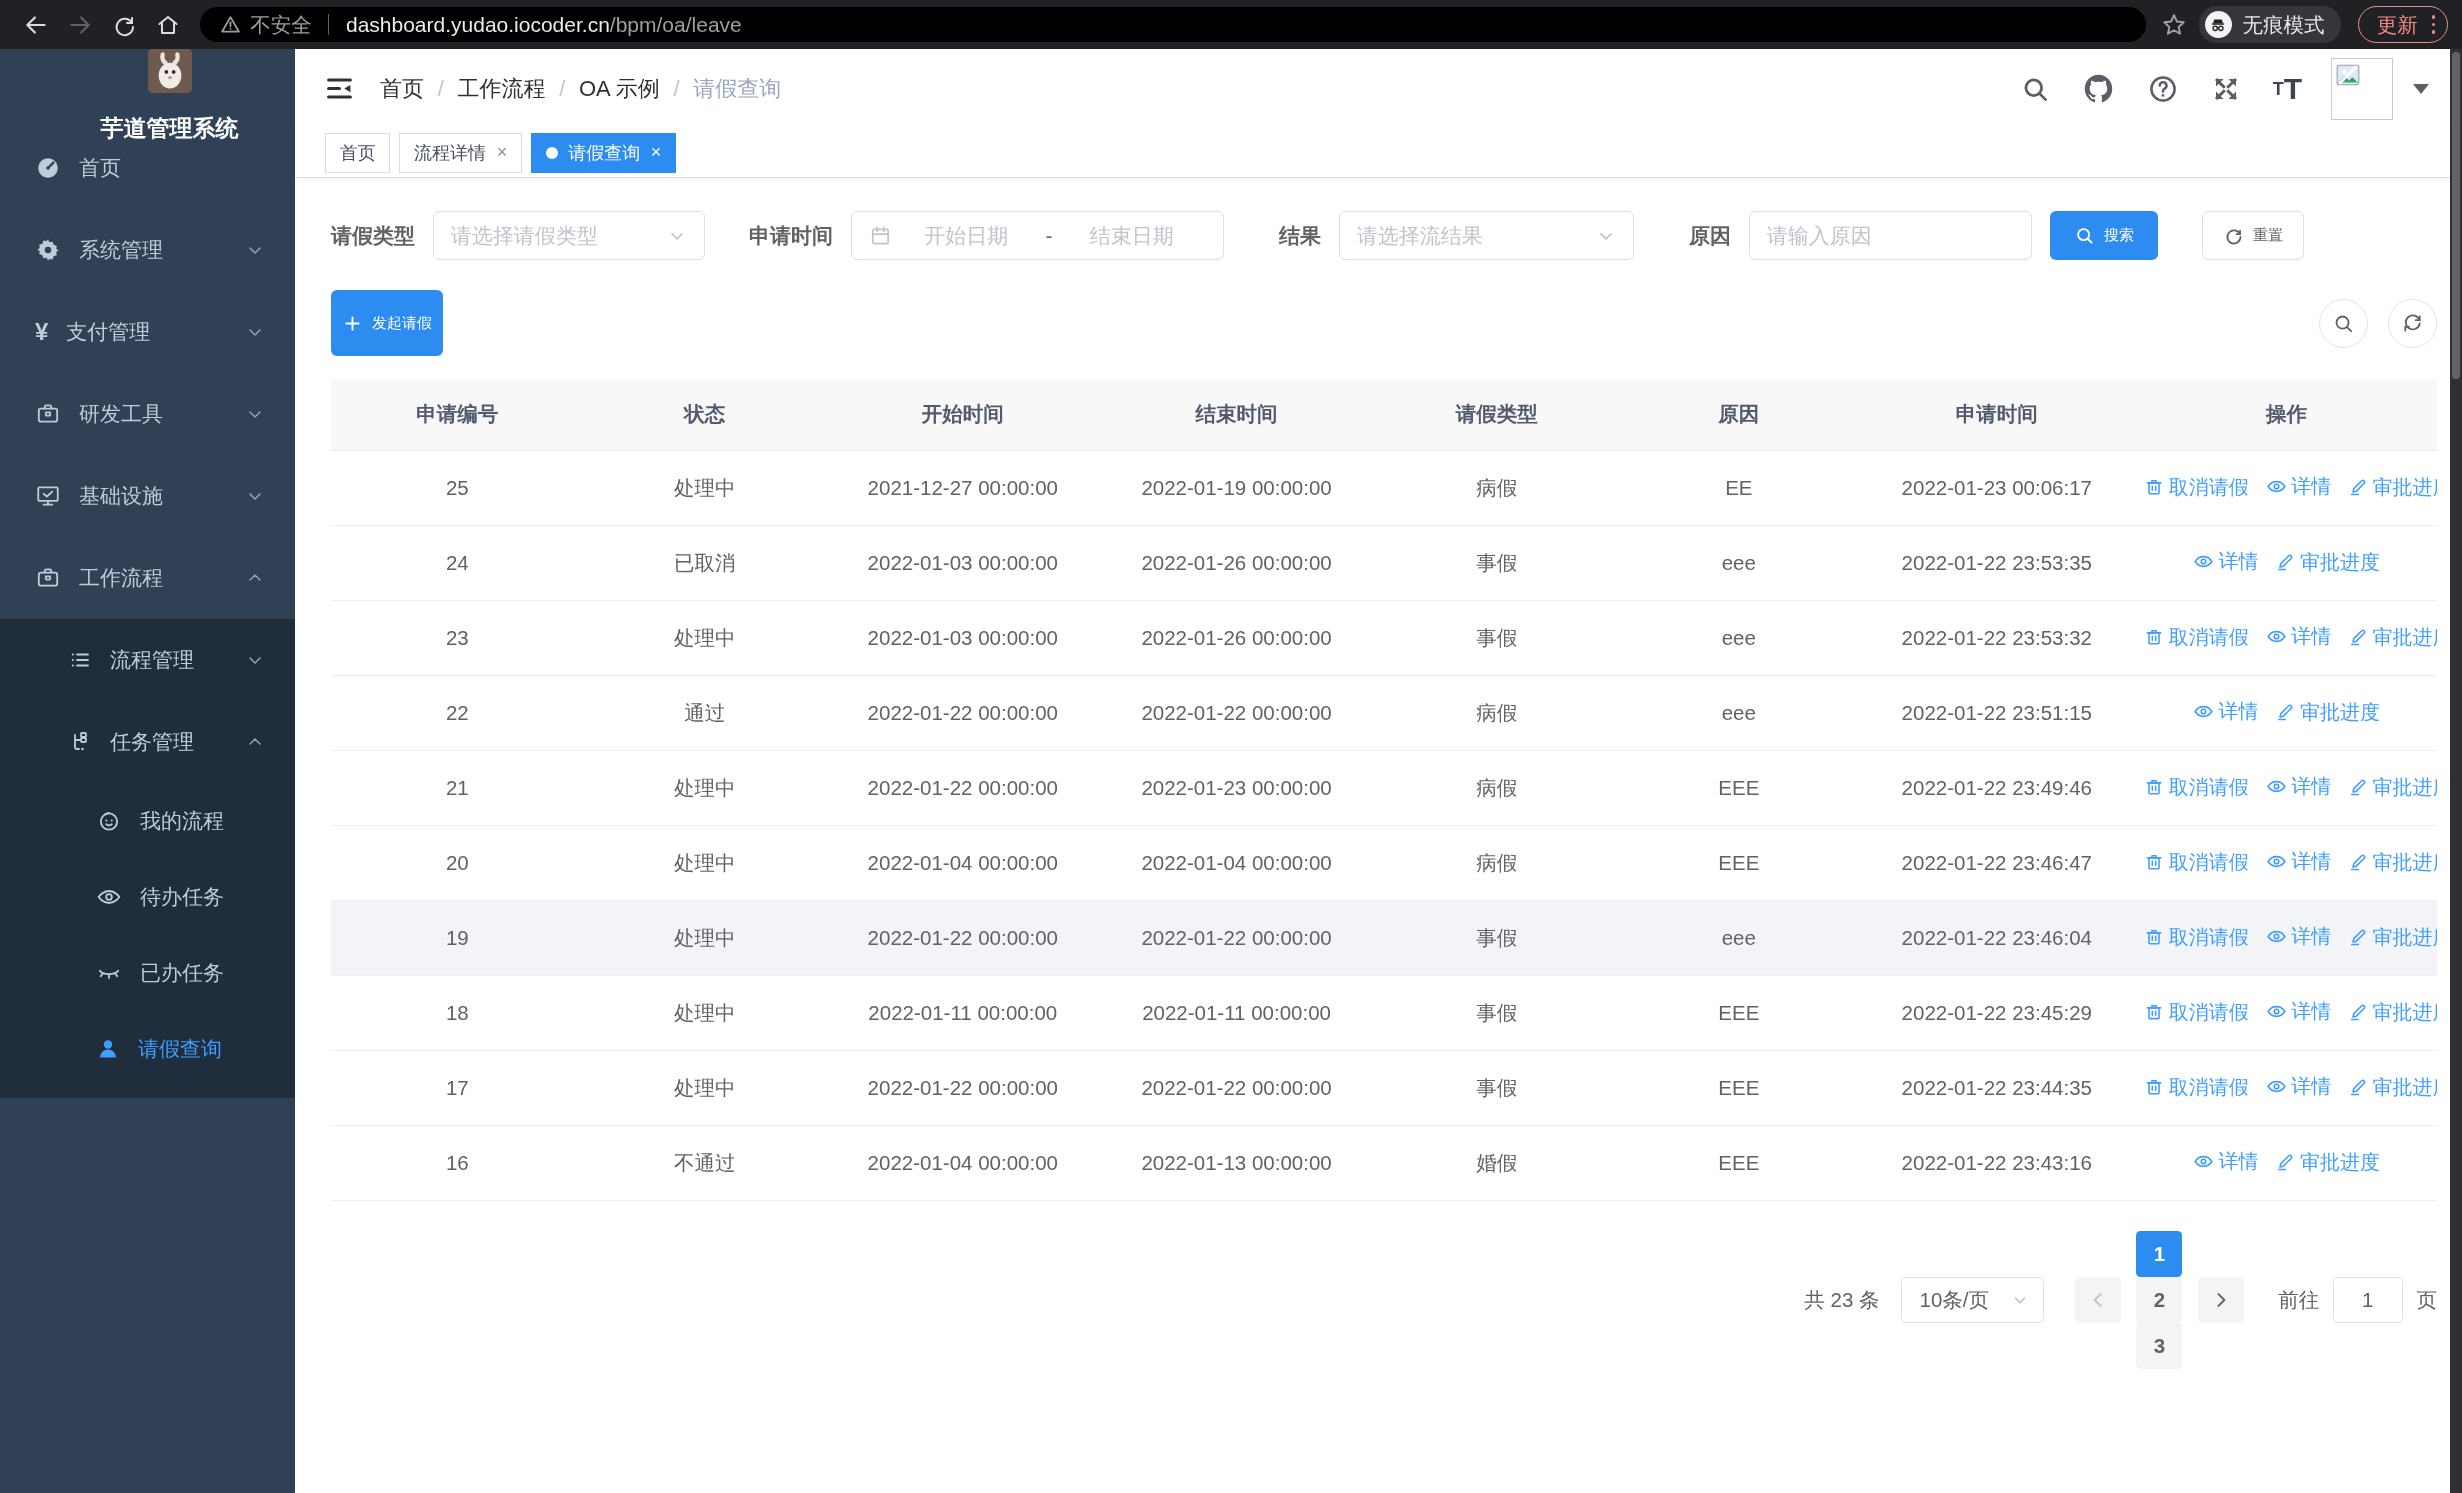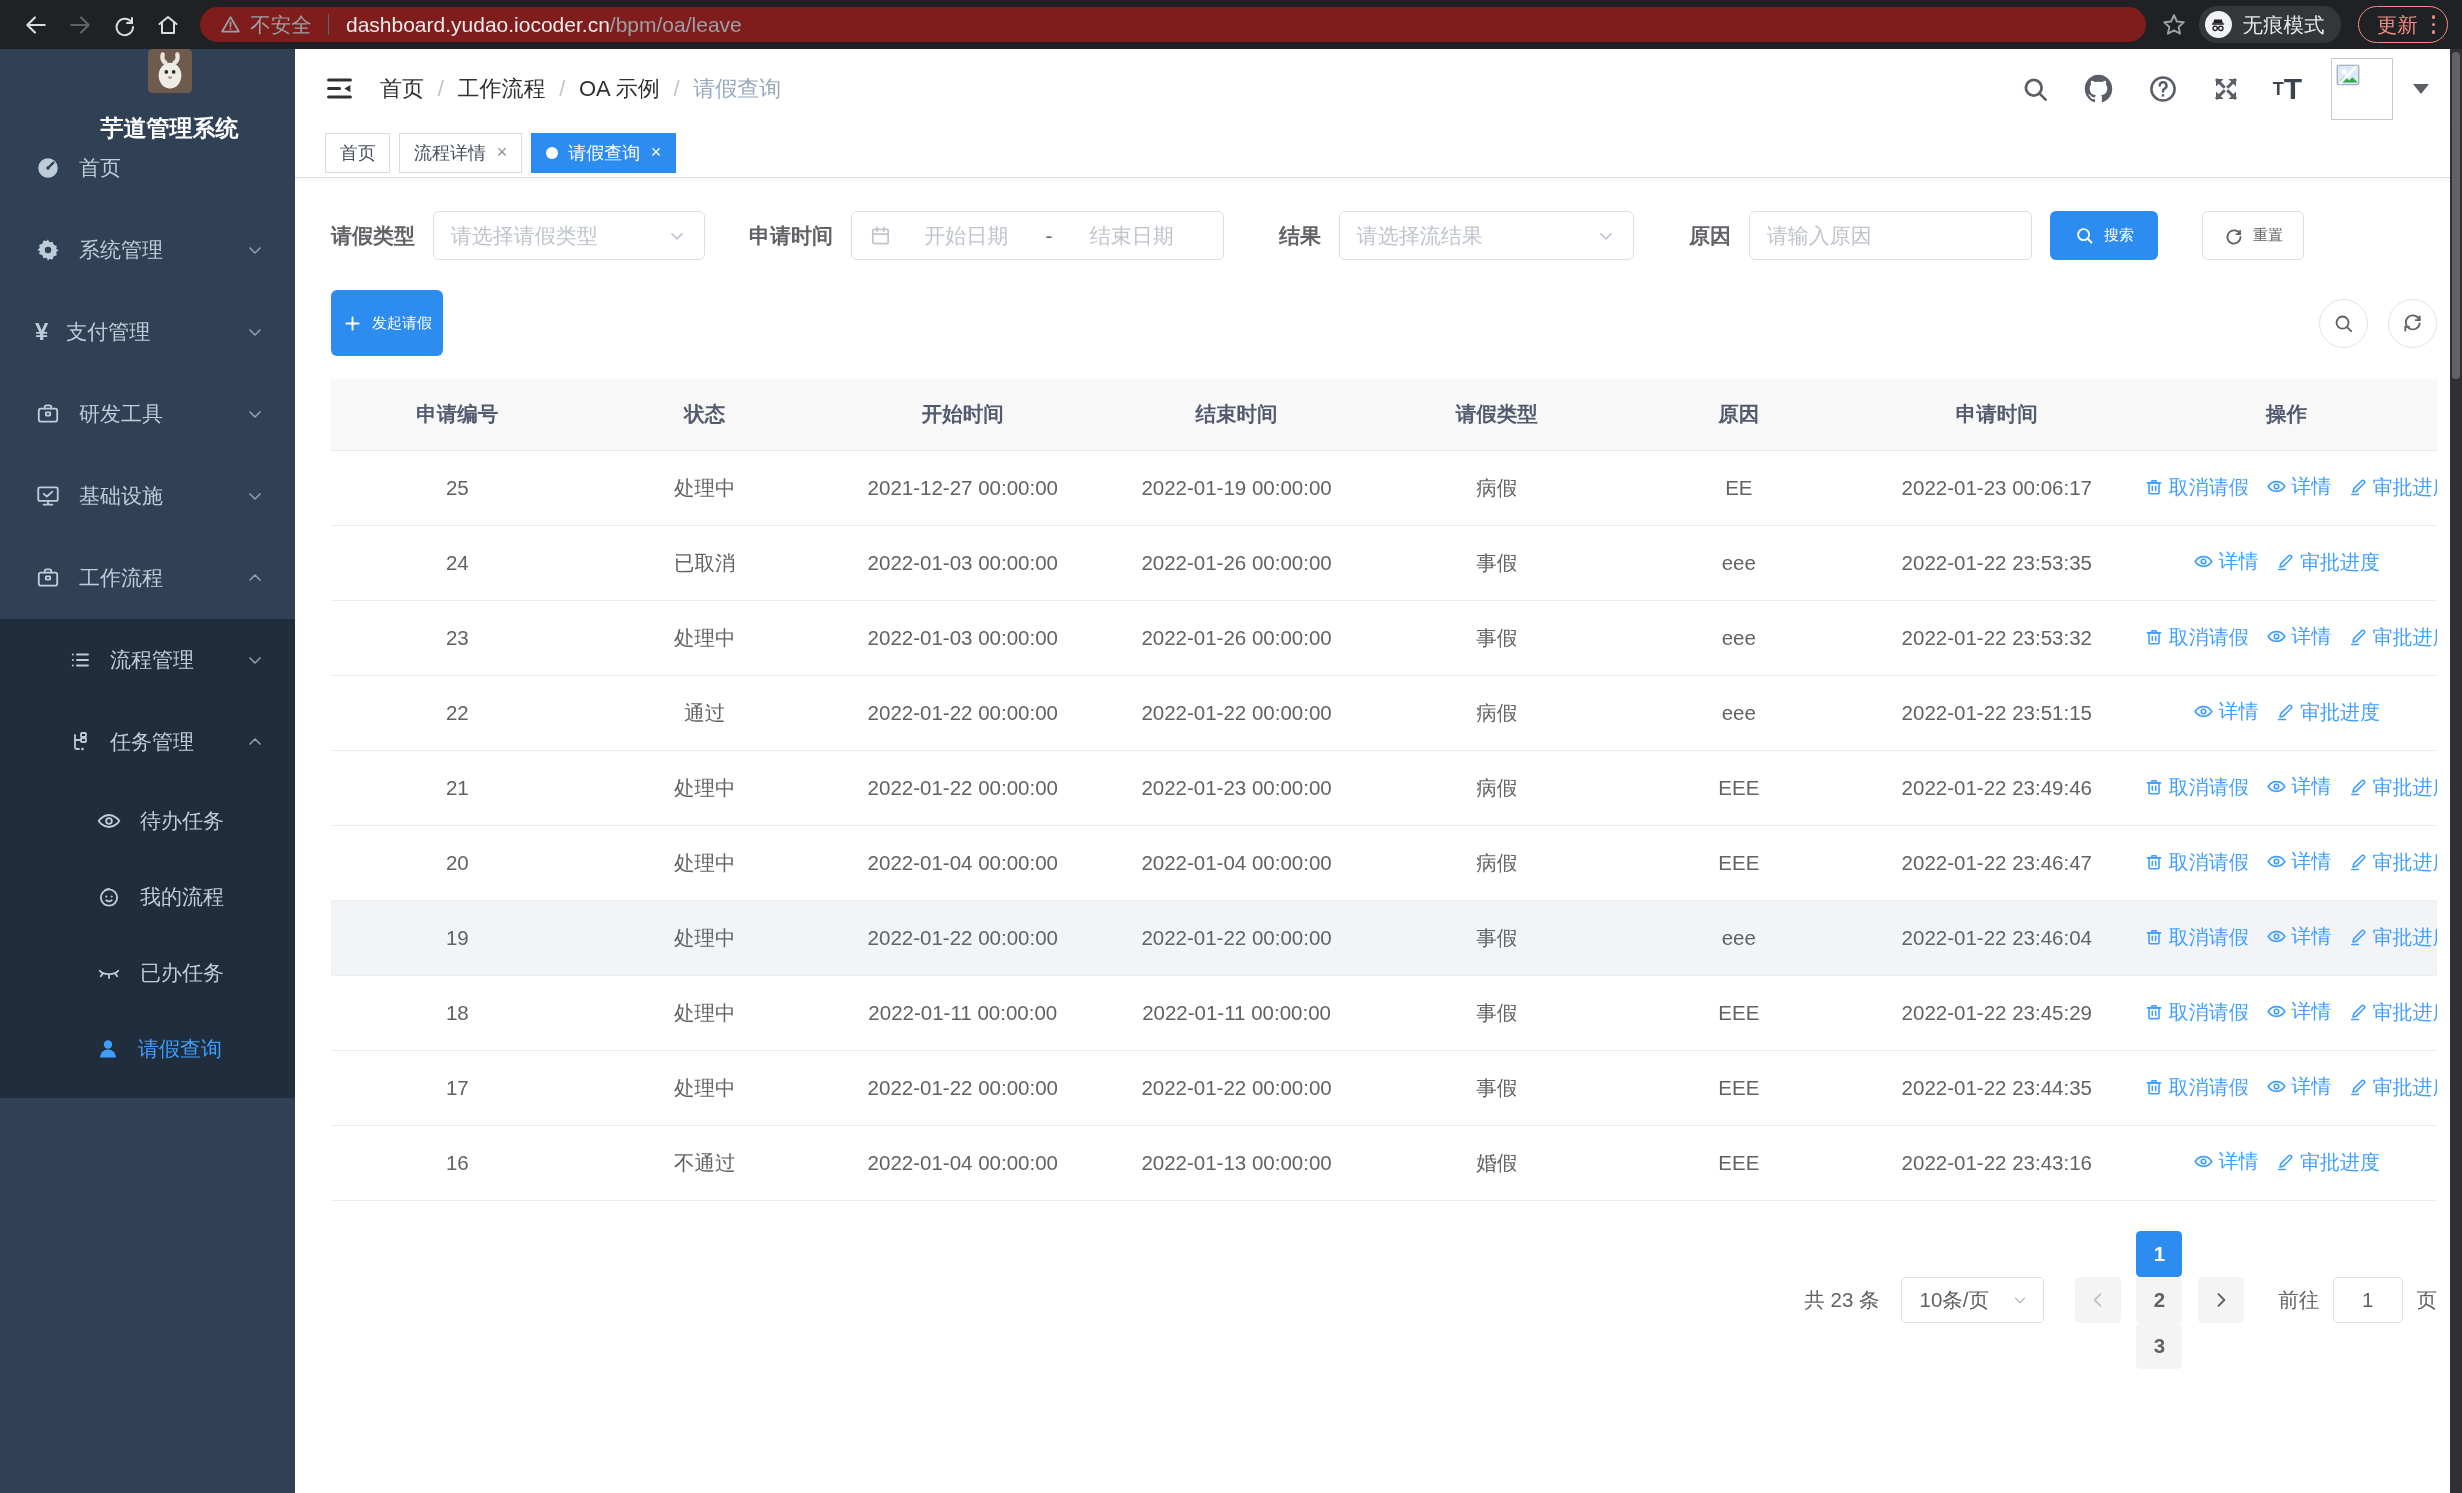--- a/index.html
+++ b/index.html
@@ -5,21 +5,21 @@
   * { margin:0; padding:0; box-sizing:border-box; }
   html,body { width:2462px; height:1494px; overflow:hidden; background:#fff;
               font-family:"Liberation Sans","DejaVu Sans",sans-serif; }
   .icon { display:inline-flex; align-items:center; justify-content:center; flex:none; }
   .icon svg { display:block; }
 
   
   .browser-bar { height:49px; background:#202124; display:flex; align-items:center; padding:0 13.7px; }
   .nav-ic { width:44px; height:44px; display:flex; align-items:center; justify-content:center; color:#dadce0; }
   .nav-ic.dim { color:#5f6368; }
-  .addr-pill { flex:1; height:35px; margin:0 15px 0 10.6px; background:#7f1d1d; border-radius:17.5px;
+  .addr-pill { flex:1; height:35px; margin:0 15px 0 10.6px; background:#000000; border-radius:17.5px;
                display:flex; align-items:center; padding:0 20px; }
   .sec-chip { display:flex; align-items:center; gap:9px; color:#9aa0a6; font-size:20.5px; }
   .addr-div { width:0.8px; height:21px; background:#5f6368; margin:0 16.7px; }
   .url { font-size:21px; }
   .url .dom { color:#e8eaed; } .url .path { color:#9aa0a6; }
   .star { color:#9aa0a6; margin-right:12px; }
   .incog { display:flex; align-items:center; gap:10.6px; background:#35363a; border-radius:18px;
            height:37px; padding:0 16.7px 0 6px; color:#e8eaed; font-size:20.5px; margin-right:16.7px; }
   .incog-circle { width:27px; height:27px; border-radius:50%; background:#f1f3f4; display:flex;
                   align-items:center; justify-content:center; color:#202124; }
@@ -318,38 +318,38 @@
             </span>
             <span class="mlabel">任务管理</span>
             <span class="icon chev">
               <svg width="20" height="20" viewBox="0 0 24 24" fill="none" stroke="currentColor" stroke-width="1.8" stroke-linecap="round" stroke-linejoin="round">
                 <path d="M6 14.5l6-6 6 6"></path>
               </svg>
             </span>
           </div>
           <div class="menu-item lvl2">
             <span class="icon">
-              <svg width="26" height="26" viewBox="0 0 24 24" fill="none" stroke="currentColor" stroke-width="1.7">
-                <path d="M2.5 12S6 6.5 12 6.5 21.5 12 21.5 12 18 17.5 12 17.5 2.5 12 2.5 12z"></path>
-                <circle cx="12" cy="12" r="2.6"></circle>
-              </svg>
-            </span>
-            <span class="mlabel">待办任务</span>
-          </div>
-          <div class="menu-item lvl2">
-            <span class="icon">
               <svg width="26" height="26" viewBox="0 0 24 24" fill="none" stroke="currentColor" stroke-width="1.7" stroke-linecap="round">
                 <circle cx="12" cy="12.5" r="7.5"></circle>
                 <path d="M8.5 5.8C9.5 5 10.7 4.6 12 4.6"></path>
                 <circle cx="9.5" cy="11.5" r="1" fill="currentColor" stroke="none"></circle>
                 <circle cx="14.5" cy="11.5" r="1" fill="currentColor" stroke="none"></circle>
                 <path d="M9.5 15c1.5 1.2 3.5 1.2 5 0"></path>
               </svg>
             </span>
             <span class="mlabel">我的流程</span>
+          </div>
+          <div class="menu-item lvl2">
+            <span class="icon">
+              <svg width="26" height="26" viewBox="0 0 24 24" fill="none" stroke="currentColor" stroke-width="1.7">
+                <path d="M2.5 12S6 6.5 12 6.5 21.5 12 21.5 12 18 17.5 12 17.5 2.5 12 2.5 12z"></path>
+                <circle cx="12" cy="12" r="2.6"></circle>
+              </svg>
+            </span>
+            <span class="mlabel">待办任务</span>
           </div>
           <div class="menu-item lvl2">
             <span class="icon">
               <svg width="26" height="26" viewBox="0 0 24 24" fill="none" stroke="currentColor" stroke-width="1.7" stroke-linecap="round">
                 <path d="M3.5 10c2.5 4 14.5 4 17 0"></path>
                 <path d="M6 12.8l-1.6 2.2M12 14v2.6M18 12.8l1.6 2.2"></path>
               </svg>
             </span>
             <span class="mlabel">已办任务</span>
           </div>

